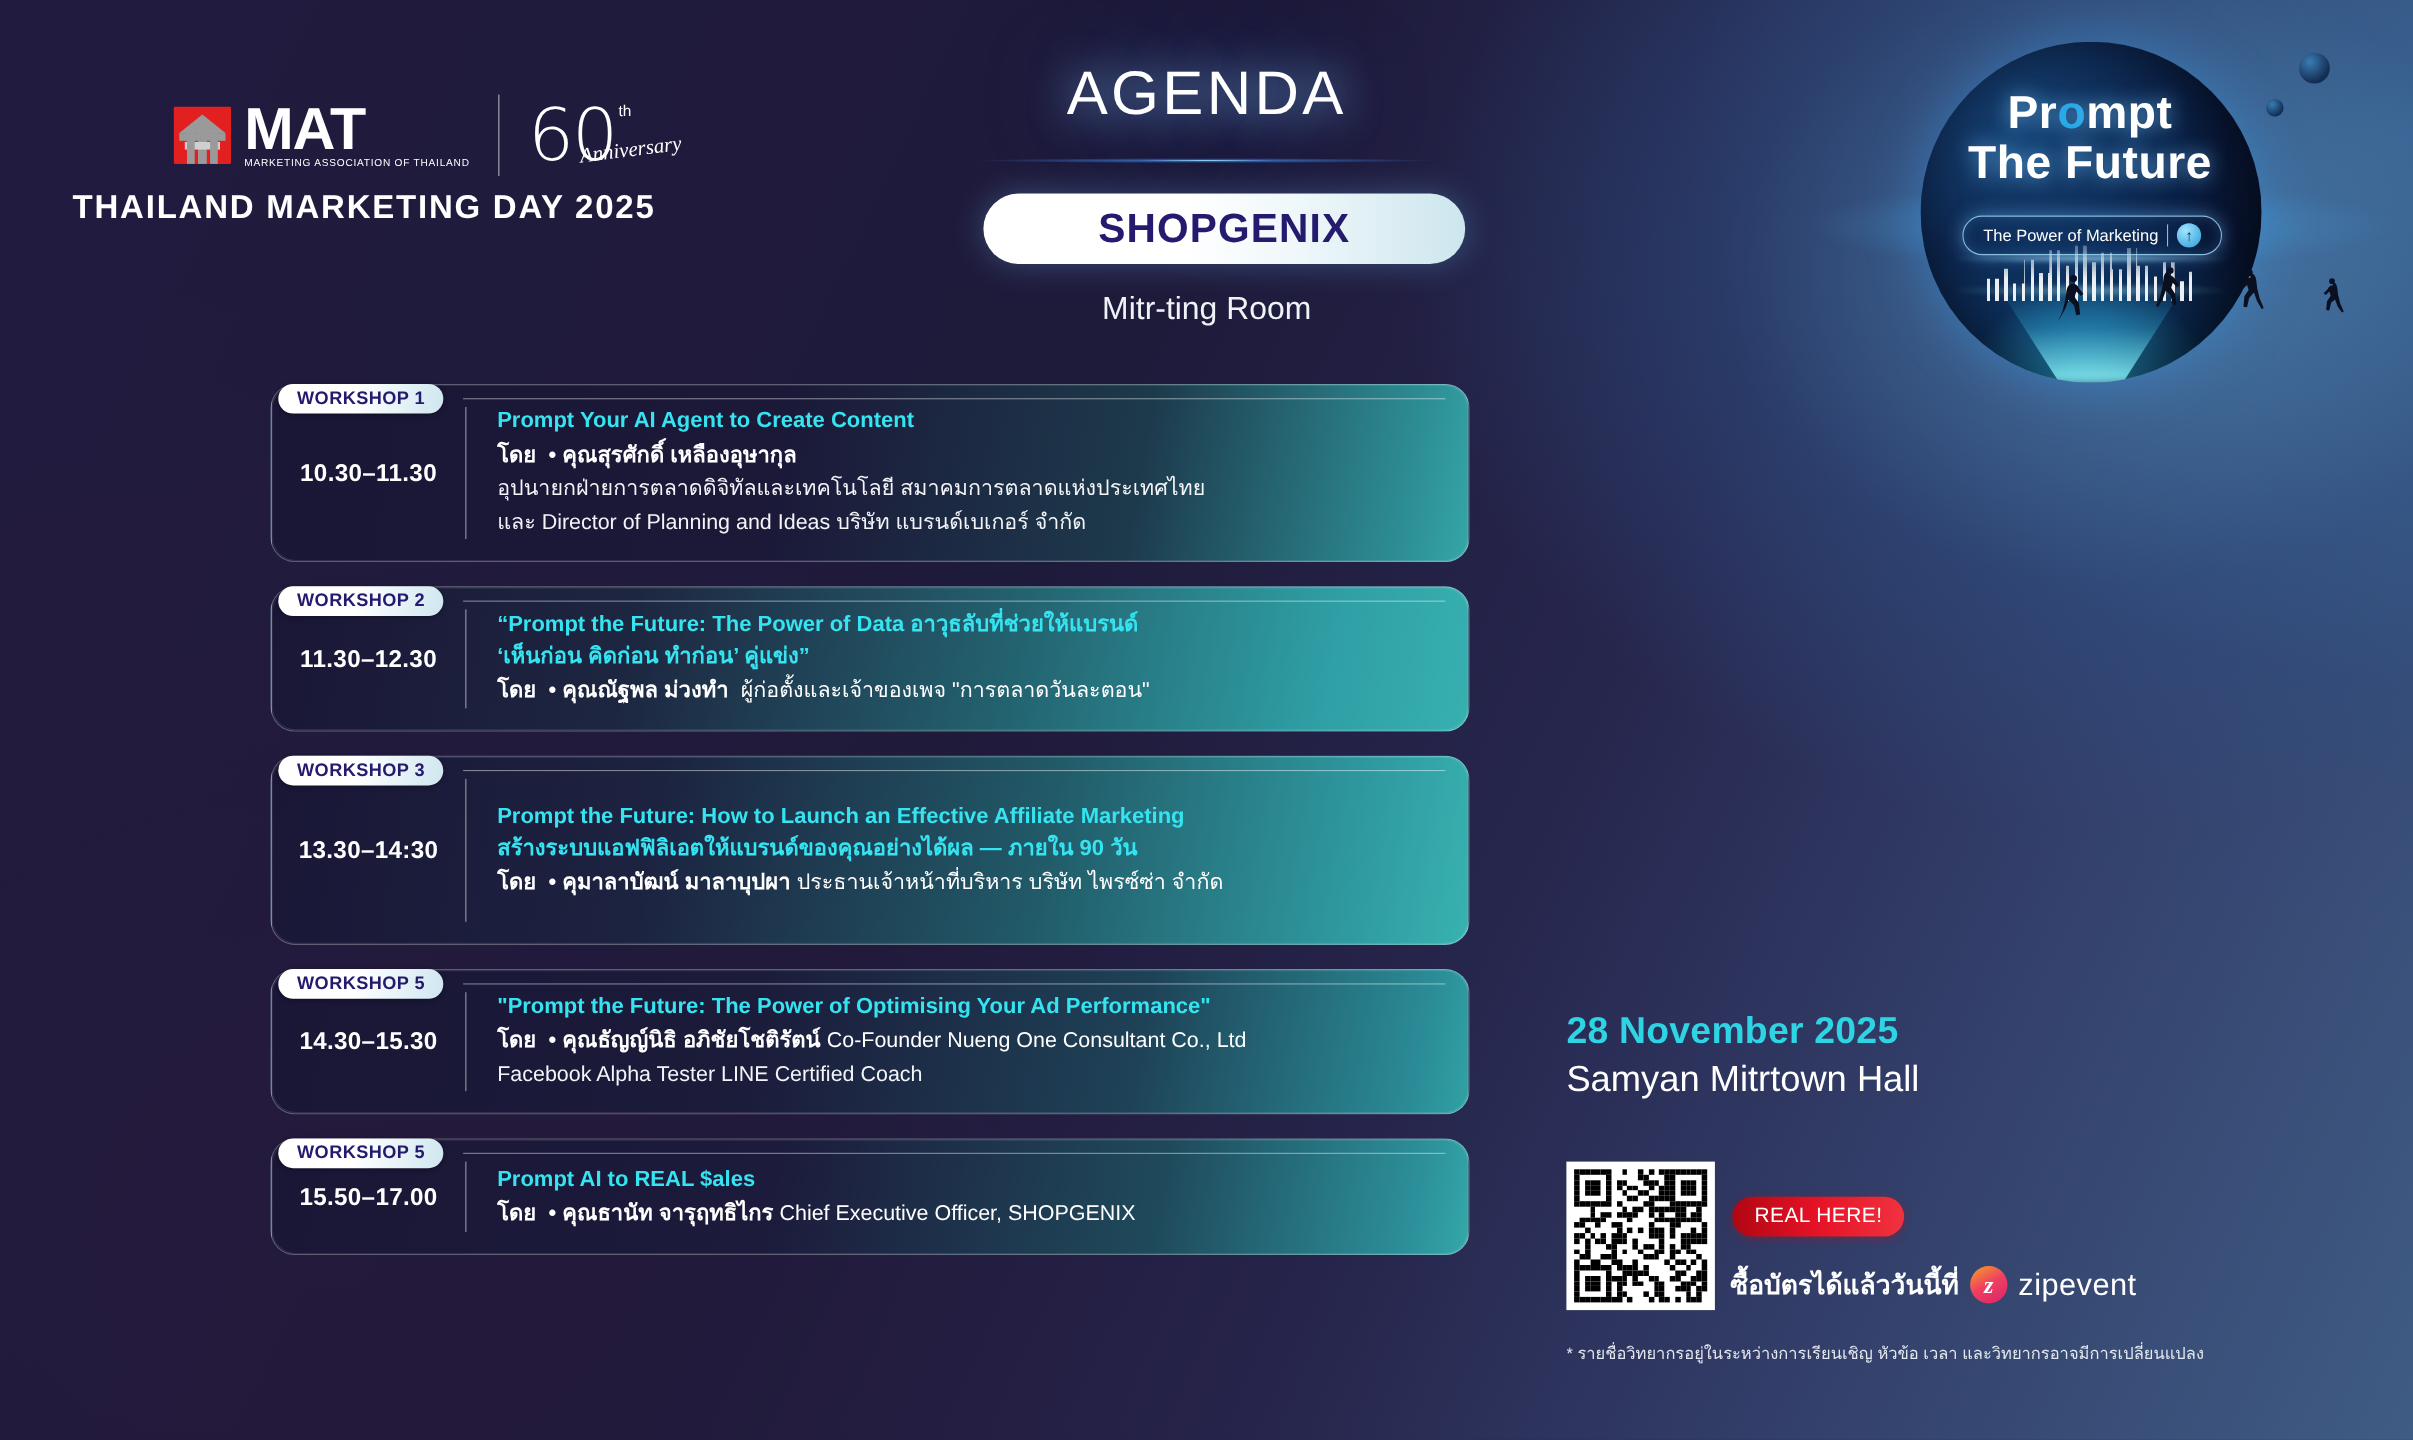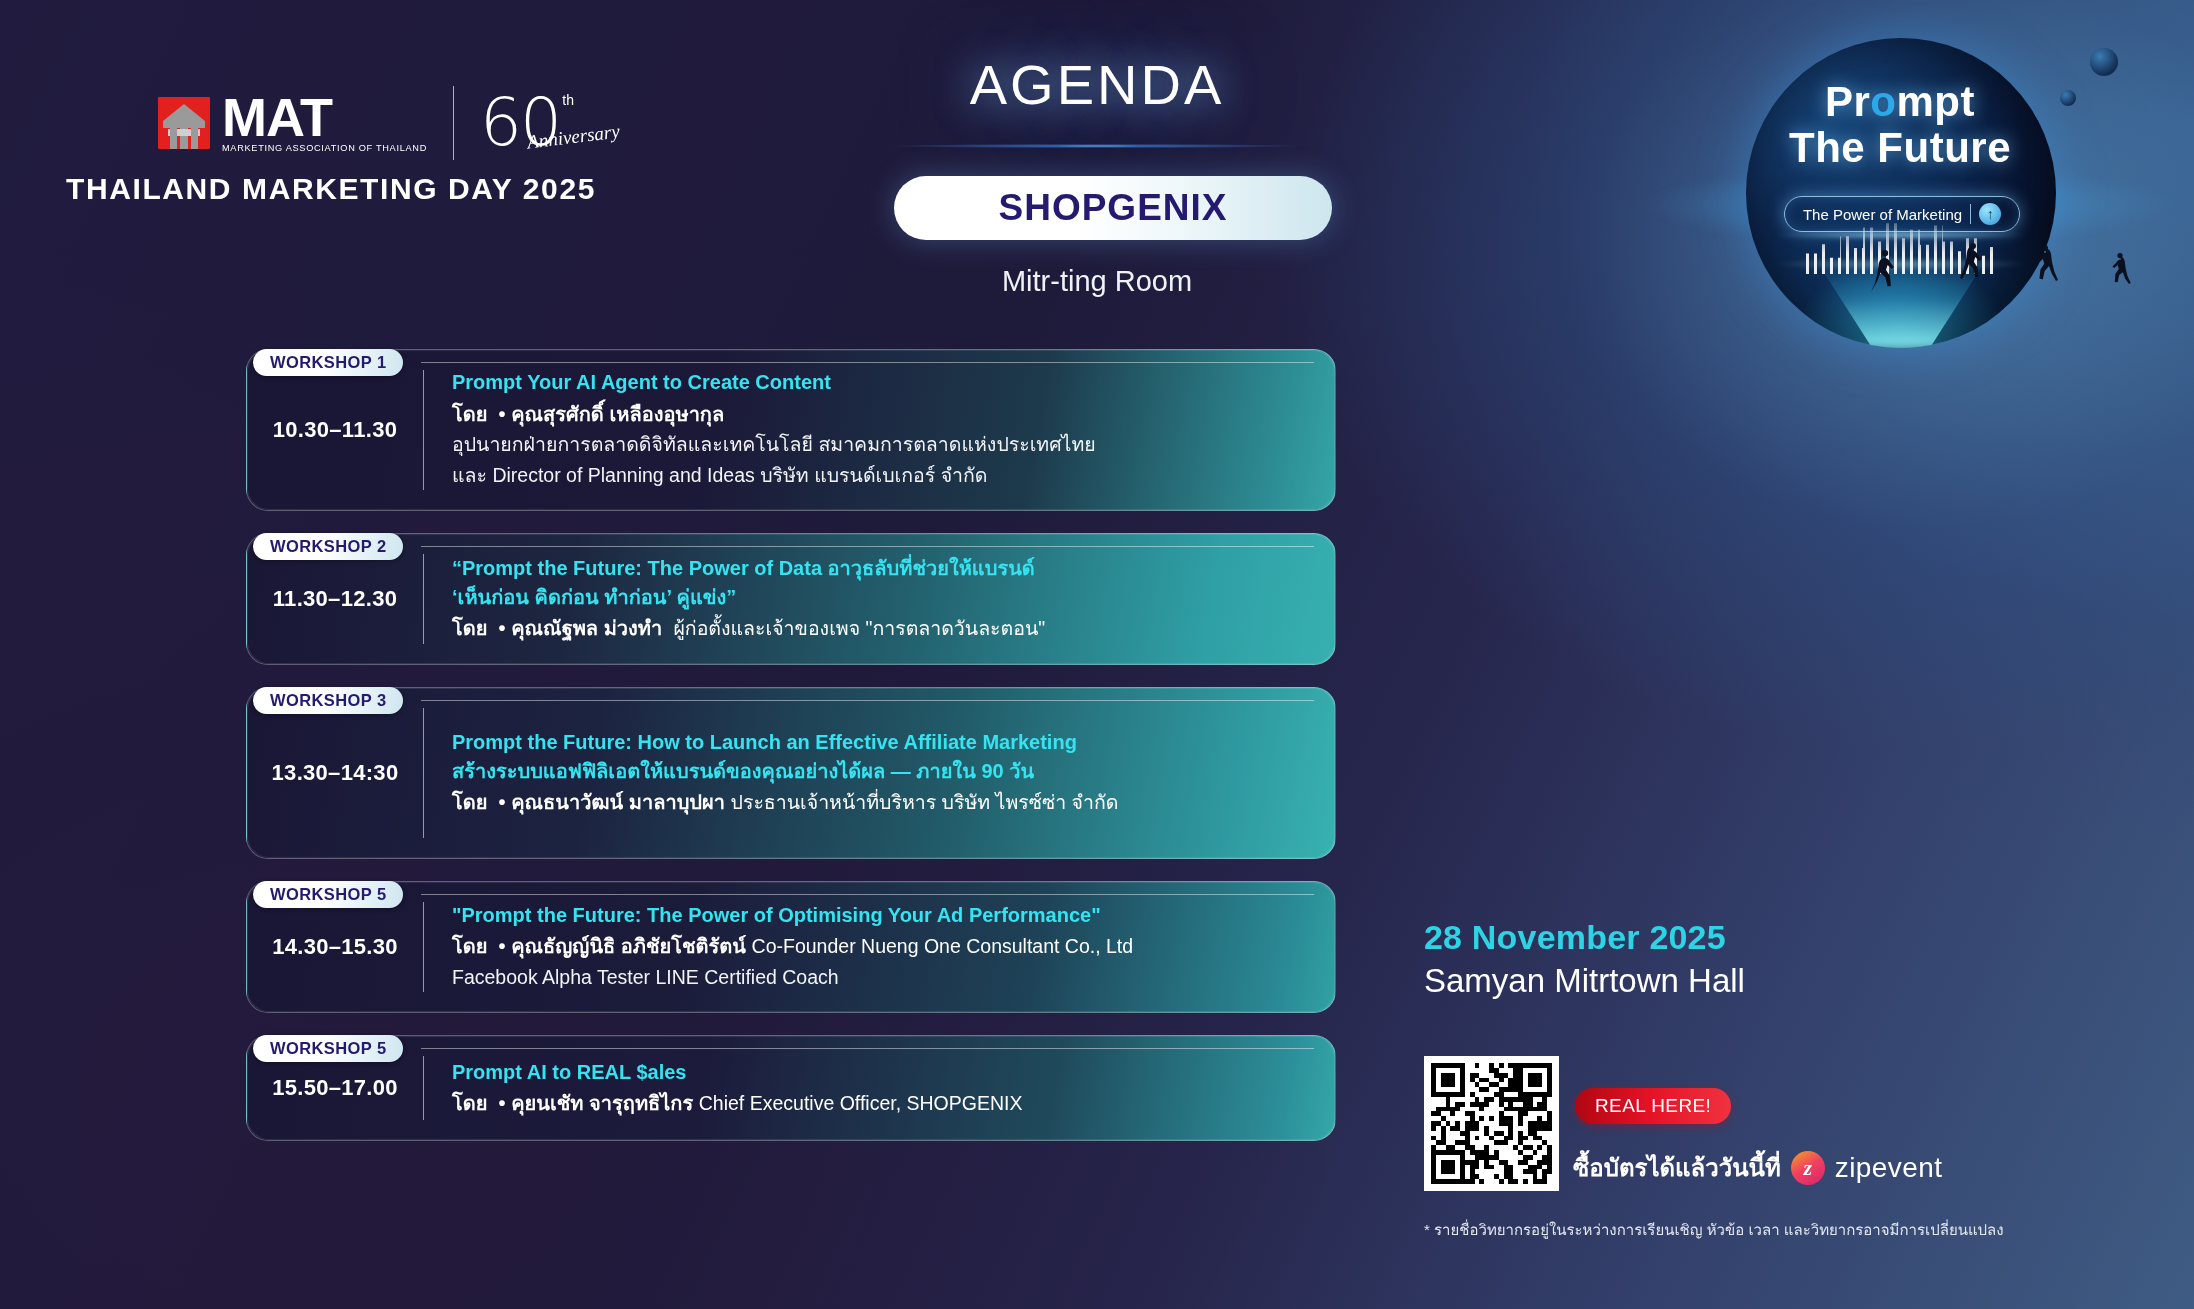--- a/index.html
+++ b/index.html
@@ -338,21 +338,21 @@
     <div class="ws-badge">
         <span>WORKSHOP 3</span>
       </div>
     <div class="ws-connector"></div>
     <div class="ws-card g3 h-c3">
       <div class="ws-time">13.30–14:30</div>
       <div class="ws-sep"></div>
       <div class="ws-body">
         <div class="ws-title">Prompt the Future: How to Launch an Effective Affiliate Marketing</div>
         <div class="ws-title">สร้างระบบแอฟฟิลิเอตให้แบรนด์ของคุณอย่างได้ผล — ภายใน 90 วัน</div>
-        <div class="ws-by"><span>โดย</span>&nbsp;&nbsp;<span>•</span>&nbsp;<span>คุณธนาวัฒน์ มาลาบุปผา</span>&nbsp;<span class="reg">ประธานเจ้าหน้าที่บริหาร บริษัท ไพรซ์ซ่า จำกัด</span></div>
+        <div class="ws-by"><span>โดย</span>&nbsp;&nbsp;<span>•</span>&nbsp;<span>คุมาลาบัฒน์ มาลาบุปผา</span>&nbsp;<span class="reg">ประธานเจ้าหน้าที่บริหาร บริษัท ไพรซ์ซ่า จำกัด</span></div>
       </div>
     </div>
   </div>
 
   <div class="ws-item">
     <div class="ws-badge">
         <span>WORKSHOP 5</span>
       </div>
     <div class="ws-connector"></div>
     <div class="ws-card g4 h-c4">
@@ -369,21 +369,21 @@
   <div class="ws-item">
     <div class="ws-badge">
         <span>WORKSHOP 5</span>
       </div>
     <div class="ws-connector"></div>
     <div class="ws-card g5 h-c5">
       <div class="ws-time">15.50–17.00</div>
       <div class="ws-sep"></div>
       <div class="ws-body">
         <div class="ws-title">Prompt AI to REAL $ales</div>
-        <div class="ws-by"><span>โดย</span>&nbsp;&nbsp;<span>•</span>&nbsp;<span>คุยนเชัท จารุฤทธิไกร</span>&nbsp;<span class="reg">Chief Executive Officer, SHOPGENIX</span></div>
+        <div class="ws-by"><span>โดย</span>&nbsp;&nbsp;<span>•</span>&nbsp;<span>คุณธานัท จารุฤทธิไกร</span>&nbsp;<span class="reg">Chief Executive Officer, SHOPGENIX</span></div>
       </div>
     </div>
   </div>
 
 </div>
 
 <div class="date-line">28 November 2025</div>
 <div class="venue-line">Samyan Mitrtown Hall</div>
 
 <div class="qr">

